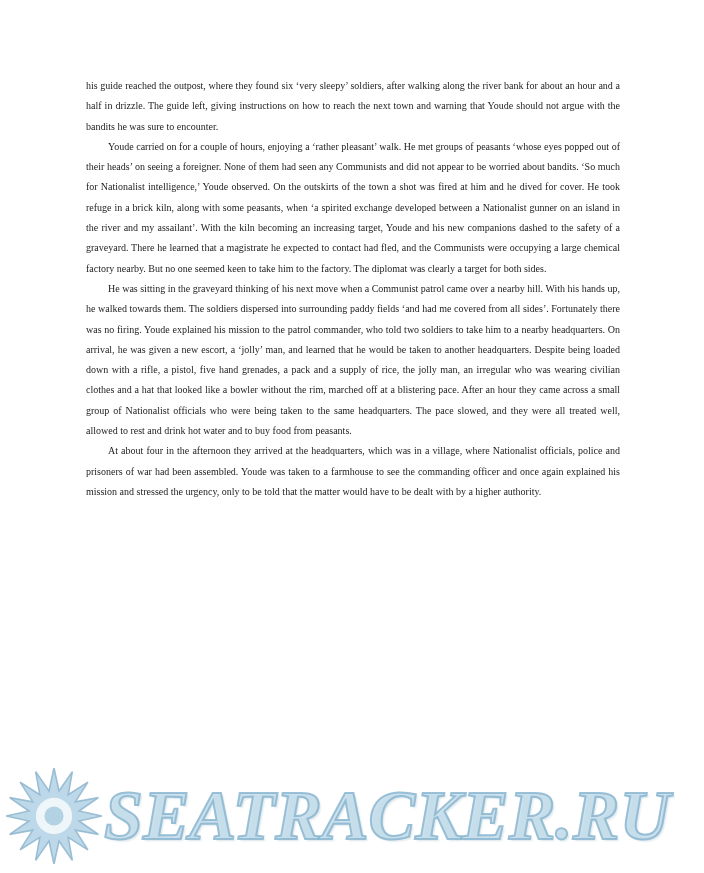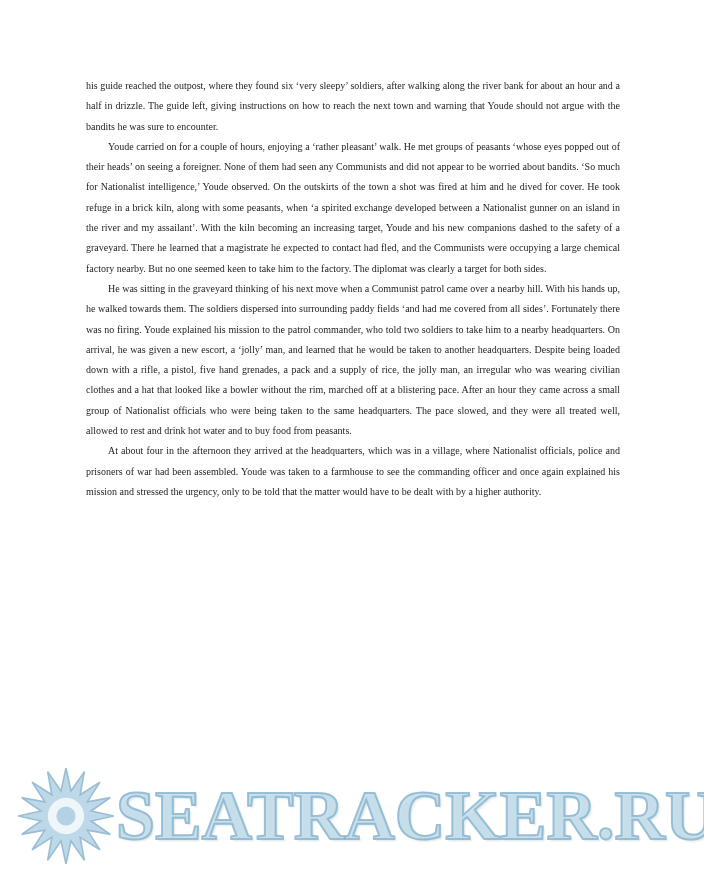--- a/index.html
+++ b/index.html
@@ -27,27 +27,28 @@
   }
   .text-block p {
     margin: 0;
     padding: 0;
   }
   .text-block p.indented {
     text-indent: 22px;
   }
   .watermark {
     position: absolute;
-    left: 18px;
+    left: 6px;
     top: 768px;
     width: 686px;
     display: flex;
     align-items: center;
     pointer-events: none;
     z-index: 5;
+    font-style: italic;
   }
   .watermark-sun {
     width: 96px;
     height: 96px;
     flex: 0 0 auto;
     margin-right: 2px;
     opacity: 0.85;
   }
   .watermark-text {
     font-family: "Liberation Serif", serif;

